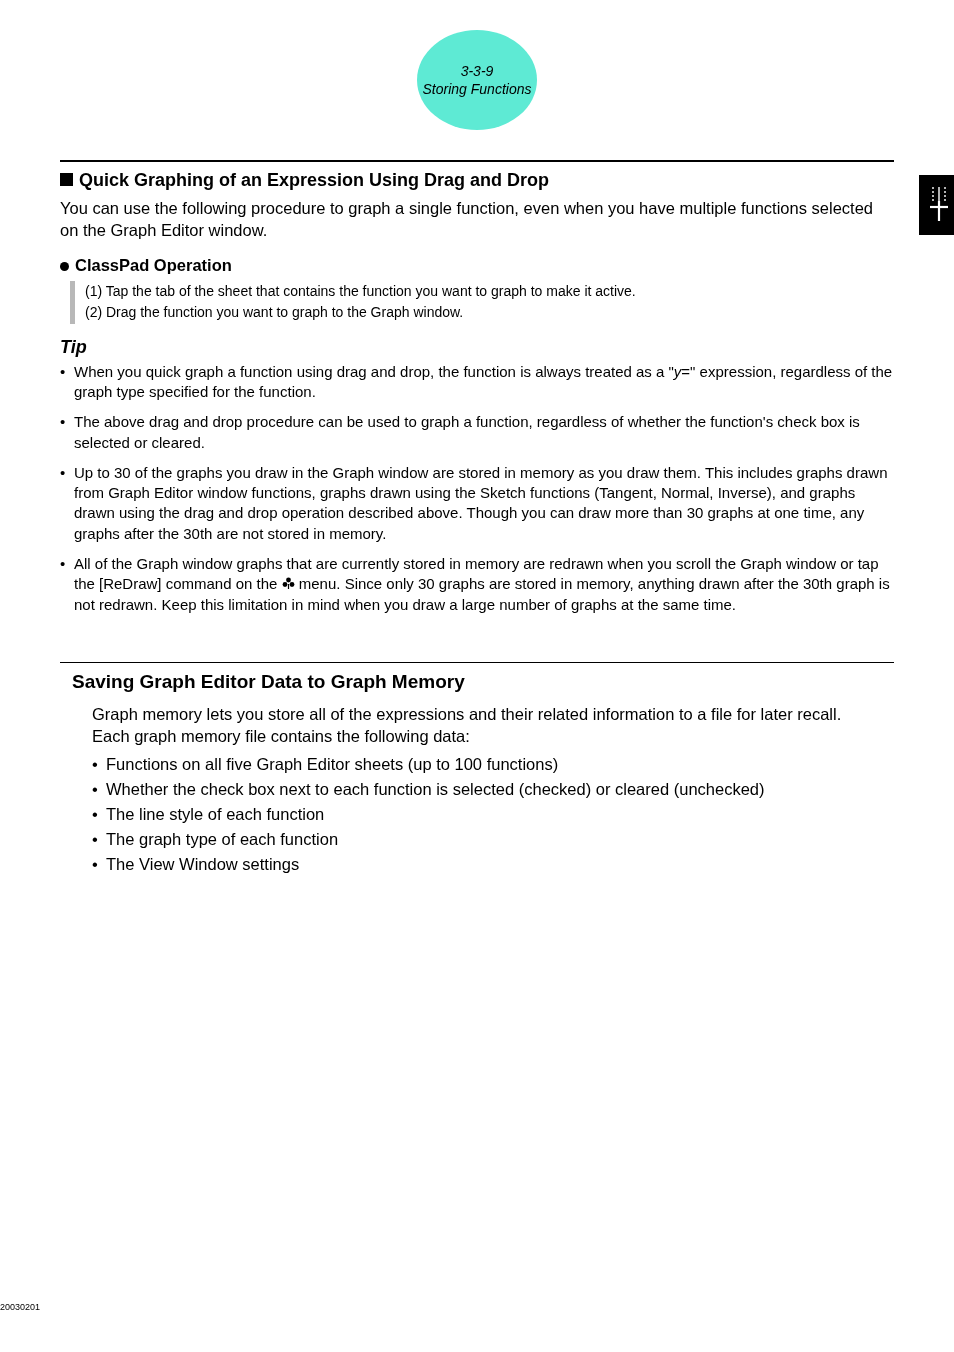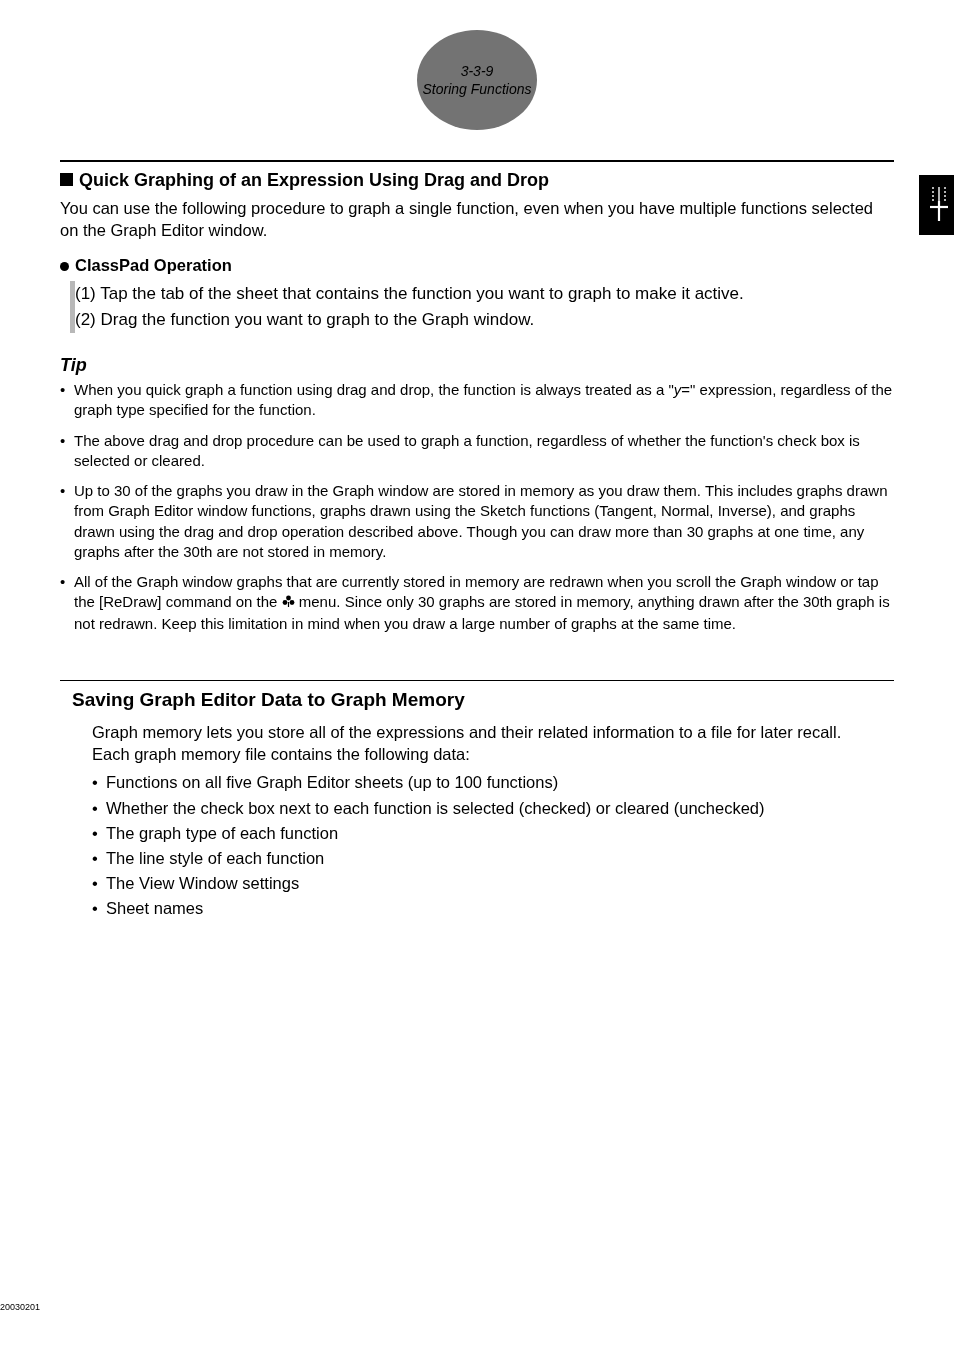--- a/index.html
+++ b/index.html
@@ -12,21 +12,21 @@
     position: relative;
   }
   .content {
     padding: 30px 60px 30px 60px;
     position: relative;
   }
   .header-badge {
     width: 120px;
     height: 100px;
     margin: 0 auto 30px auto;
-    background: #737373;
+    background: #5eead4;
     border-radius: 50% / 50%;
     display: flex;
     flex-direction: column;
     align-items: center;
     justify-content: center;
     font-style: italic;
     font-size: 14px;
     text-align: center;
     line-height: 1.3;
   }
@@ -75,24 +75,24 @@
     display: inline-block;
     width: 9px;
     height: 9px;
     background: #000;
     border-radius: 50%;
     margin-right: 6px;
     vertical-align: middle;
   }
   .steps {
     border-left: 5px solid #b8b8b8;
-    padding-left: 0;
+    padding-left: 10px;
     margin-left: 10px;
-    margin-bottom: 22px;
-    font-size: 17px;
+    margin-bottom: 13px;
+    font-size: 14px;
     line-height: 1.55;
   }
   .tip-label {
     font-style: italic;
     font-weight: bold;
     font-size: 18px;
     margin-bottom: 4px;
   }
   .tip-list {
     list-style: none;
@@ -212,22 +212,21 @@
 
   <div class="section-title">Saving Graph Editor Data to Graph Memory</div>
 
   <div class="indent-block">
     <p class="body-text" style="margin-bottom:0">Graph memory lets you store all of the expressions and their related information to a file for later recall.</p>
     <p class="body-text" style="margin-bottom:6px">Each graph memory file contains the following data:</p>
 
     <ul class="save-list">
       <li>Functions on all five Graph Editor sheets (up to 100 functions)</li>
       <li>Whether the check box next to each function is selected (checked) or cleared (unchecked)</li>
+      <li>The line style of each function</li>
       <li>The graph type of each function</li>
-      <li>The line style of each function</li>
       <li>The View Window settings</li>
-      <li>Sheet names</li>
     </ul>
   </div>
 
 </div>
 
 <div class="footer-code">20030201</div>
 
 </body></html>

